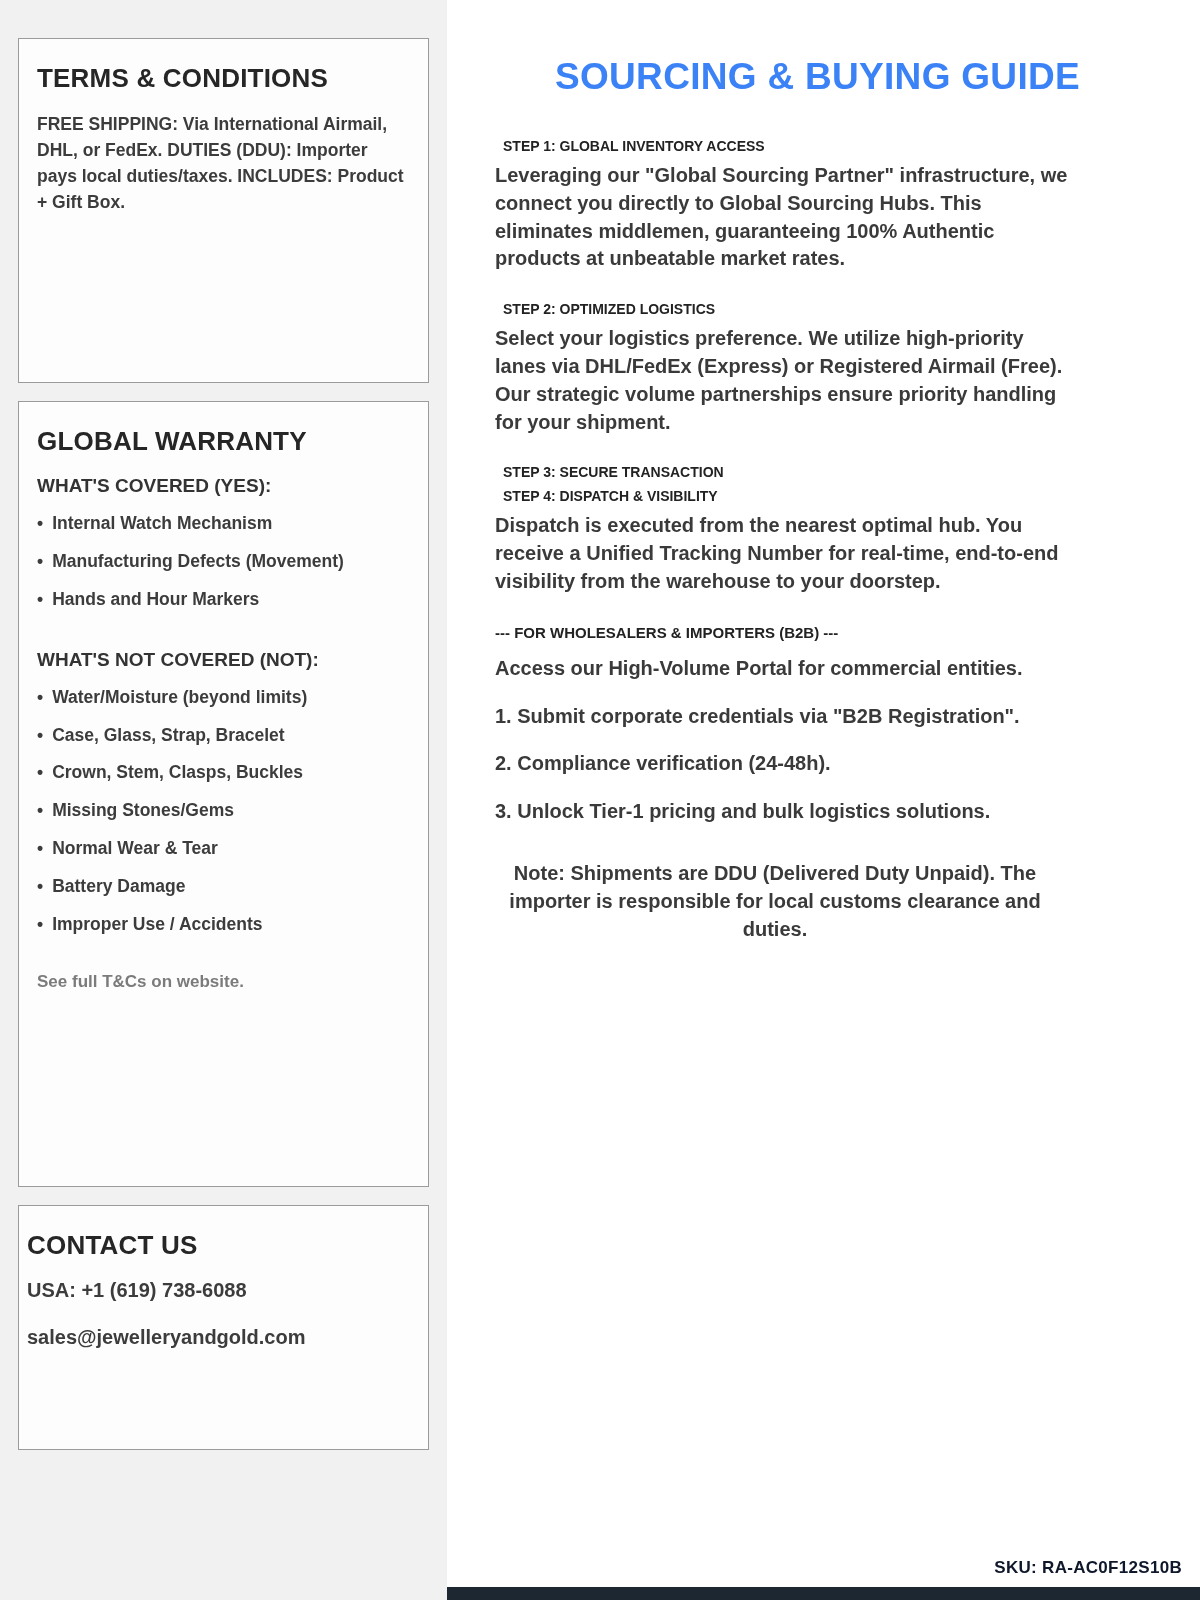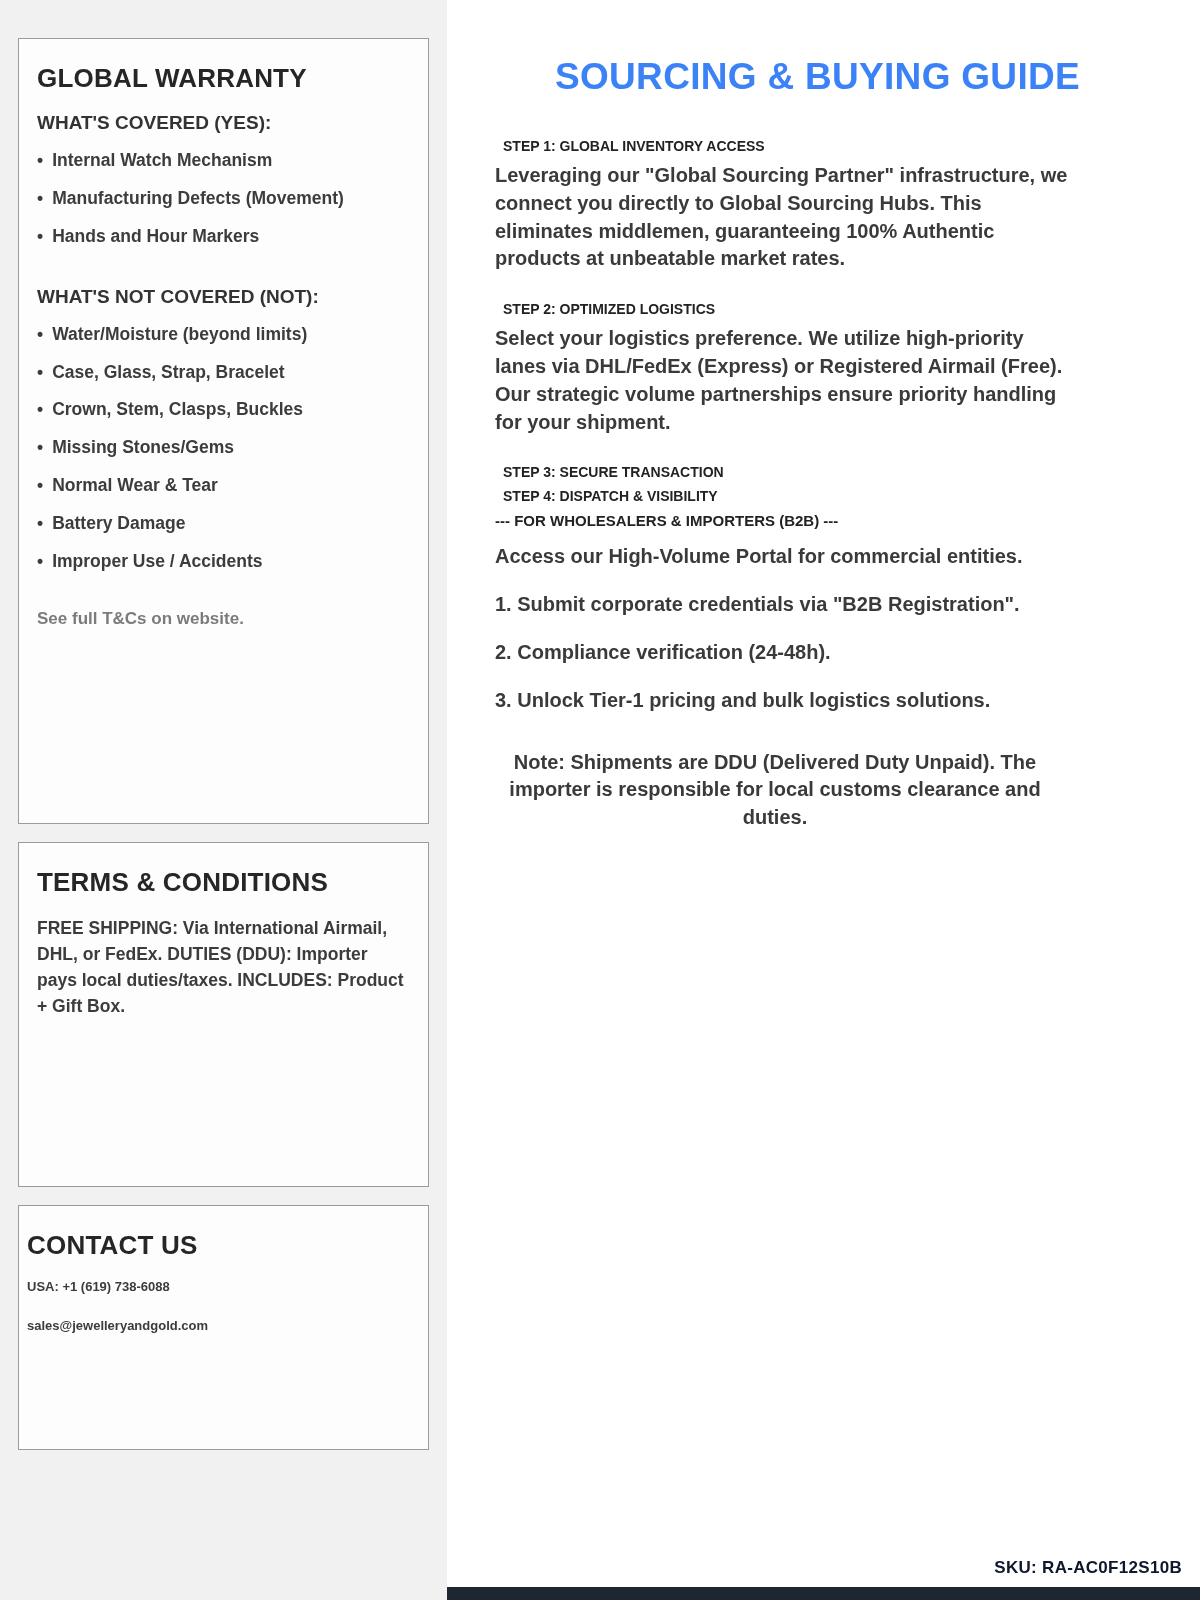--- a/index.html
+++ b/index.html
@@ -69,21 +69,21 @@
   .panel.terms { min-height: 345px; }
   .panel.contact { min-height: 245px; padding-left: 8px; }
   .terms-body {
     font-size: 17.5px;
     font-weight: 700;
     color: #3c3c3c;
     line-height: 1.48;
     margin: 0;
   }
   .contact-line {
-    font-size: 13px;
+    font-size: 20px;
     font-weight: 700;
     color: #3c3c3c;
     margin: 0 0 24px 0;
   }
 
   
   .main {
     position: absolute;
     left: 447px; top: 0;
     width: 753px;
@@ -153,20 +153,25 @@
     height: 13px;
     background: #1d2731;
   }
 </style>
 </head>
 <body>
 
 <div class="page">
 
   <aside class="sidebar">
+
+    <section class="panel terms">
+      <h2 class="panel-title">TERMS &amp; CONDITIONS</h2>
+      <p class="terms-body">FREE SHIPPING: Via International Airmail, DHL, or FedEx.  DUTIES (DDU): Importer pays local duties/taxes.  INCLUDES: Product + Gift Box.</p>
+    </section>
 
     <section class="panel warranty">
       <h2 class="panel-title">GLOBAL WARRANTY</h2>
 
       <h3 class="sub-head">WHAT'S COVERED (YES):</h3>
       <ul class="bullet-list">
         <li>Internal Watch Mechanism</li>
         <li>Manufacturing Defects (Movement)</li>
         <li>Hands and Hour Markers</li>
       </ul>
@@ -178,25 +183,20 @@
         <li>Crown, Stem, Clasps, Buckles</li>
         <li>Missing Stones/Gems</li>
         <li>Normal Wear &amp; Tear</li>
         <li>Battery Damage</li>
         <li>Improper Use / Accidents</li>
       </ul>
 
       <p class="footnote">See full T&amp;Cs on website.</p>
     </section>
 
-    <section class="panel terms">
-      <h2 class="panel-title">TERMS &amp; CONDITIONS</h2>
-      <p class="terms-body">FREE SHIPPING: Via International Airmail, DHL, or FedEx.  DUTIES (DDU): Importer pays local duties/taxes.  INCLUDES: Product + Gift Box.</p>
-    </section>
-
     <section class="panel contact">
       <h2 class="panel-title">CONTACT US</h2>
       <p class="contact-line">USA: +1 (619) 738-6088</p>
       <p class="contact-line">sales@jewelleryandgold.com</p>
     </section>
 
   </aside>
 
   <main class="main">
     <h1 class="main-title">SOURCING &amp; BUYING GUIDE</h1>
@@ -210,20 +210,21 @@
       <h2 class="step-heading">STEP 2: OPTIMIZED LOGISTICS</h2>
       <p class="step-body">Select your logistics preference. We utilize high-priority lanes via DHL/FedEx (Express) or Registered Airmail (Free). Our strategic volume partnerships ensure priority handling for your shipment.</p>
     </section>
 
     <section class="step">
       <h2 class="step-heading">STEP 3: SECURE TRANSACTION</h2>
     </section>
 
     <section class="step">
       <h2 class="step-heading">STEP 4: DISPATCH &amp; VISIBILITY</h2>
+      <p class="step-body">Dispatch is executed from the nearest optimal hub. You receive a Unified Tracking Number for real-time, end-to-end visibility from the warehouse to your doorstep.</p>
     </section>
 
     <section>
       <h2 class="b2b-heading">--- FOR WHOLESALERS &amp; IMPORTERS (B2B) ---</h2>
       <p class="b2b-para">Access our High-Volume Portal for commercial entities.</p>
       <p class="b2b-para">1. Submit corporate credentials via "B2B Registration".</p>
       <p class="b2b-para">2. Compliance verification (24-48h).</p>
       <p class="b2b-para">3. Unlock Tier-1 pricing and bulk logistics solutions.</p>
       <p class="b2b-note">Note: Shipments are DDU (Delivered Duty Unpaid). The importer is responsible for local customs clearance and duties.</p>
     </section>

